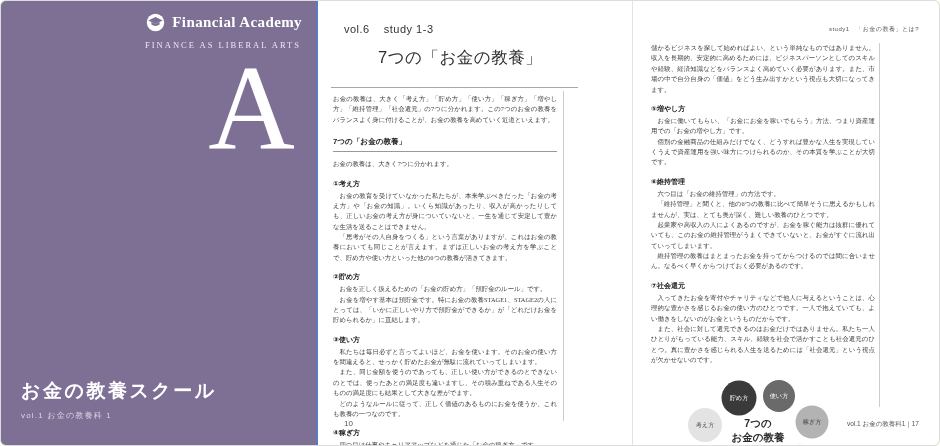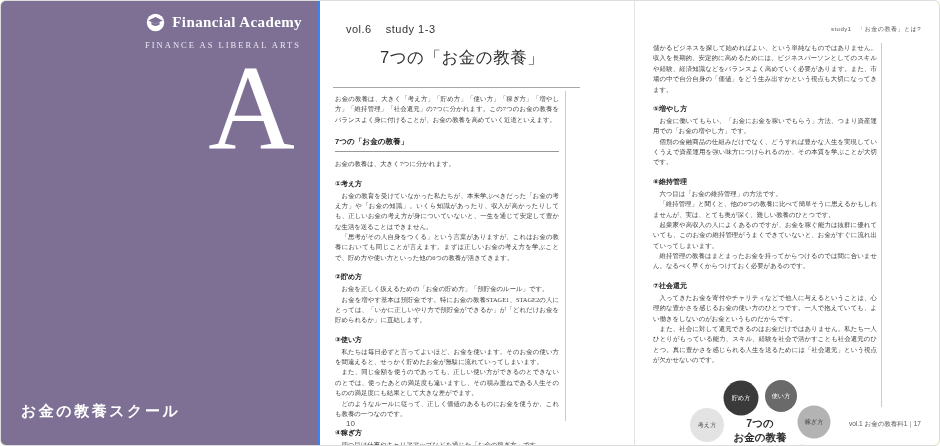--- a/index.html
+++ b/index.html
@@ -12,25 +12,25 @@
   
   .cover{position:relative;flex:none;width:316px;background:#7d7094;color:#fff;}
   .brand-row{position:absolute;top:12px;right:15px;display:flex;align-items:center;gap:7px;}
   .logo-icon svg{width:19px;height:19px;display:block;}
   .brand-name{font-family:"Liberation Serif","DejaVu Serif",serif;font-size:15px;font-weight:bold;letter-spacing:.4px;}
   .tagline{position:absolute;top:39px;right:16px;font-family:Liberation Serif, serif;
     font-size:8.5px;letter-spacing:2px;color:#ece7f1;}
   .big-a{position:absolute;top:48px;right:22px;font-family:"Liberation Serif","DejaVu Serif",serif;
     font-size:120px;line-height:1;color:#fff;}
   .cover-footer{position:absolute;left:20px;bottom:24px;}
-  .school-name{font-size:15px;font-weight:bold;letter-spacing:2.5px;}
+  .school-name{font-size:19px;font-weight:bold;letter-spacing:2.5px;}
   .school-sub{margin-top:6px;font-size:8px;letter-spacing:1.2px;color:#ddd6e6;}
   
   .page{position:relative;flex:none;width:314px;background:#fff;color:#3b3b3b;}
-  .page-left{border-left:3px solid #3b82f6;}
+  .page-left{border-left:1px solid #3b82f6;}
   .page-right{border-left:1px solid #e3e3e3;}
   .pl-header{position:absolute;top:22px;left:26px;font-size:11px;color:#333;letter-spacing:.5px;}
   .pl-header .study{margin-left:14px;}
   .pl-title{position:absolute;top:46px;left:60px;font-size:16.5px;color:#2e2e2e;letter-spacing:.5px;}
   .pl-hr{position:absolute;top:86px;left:13px;width:247px;border-top:1px solid #a8a8a8;}
   .vrule{position:absolute;width:1px;background:#ccc;}
   .vrule-left{left:245px;top:90px;bottom:24px;}
   .vrule-right{left:246px;top:42px;bottom:38px;}
   .col{position:absolute;top:93px;left:15px;width:224px;}
   .col-r{position:absolute;top:42px;left:18px;width:224px;}
@@ -64,20 +64,21 @@
           <path d="M12 5.2 L21 9.6 L12 13.8 L3 9.6 Z" fill="#7d7094"></path>
           <path d="M6.8 11.4 v3.2 q5.2 3.6 10.4 0 v-3.2 l-5.2 2.4 Z" fill="#7d7094"></path>
         </svg>
       </span>
       <span class="brand-name">Financial Academy</span>
     </div>
     <div class="tagline">FINANCE AS LIBERAL ARTS</div>
     <div class="big-a">A</div>
     <div class="cover-footer">
       <div class="school-name">お金の教養スクール</div>
+      <div class="school-sub">vol.1 お金の教養科 1</div>
     </div>
   </aside>
 
   <main class="page page-left">
     <div class="pl-header">
       <span>vol.6</span><span class="study">study 1-3</span>
     </div>
     <h1 class="pl-title" style="font-weight:normal;margin:0;">7つの「お金の教養」</h1>
     <div class="pl-hr"></div>
     <div class="vrule vrule-left"></div>

